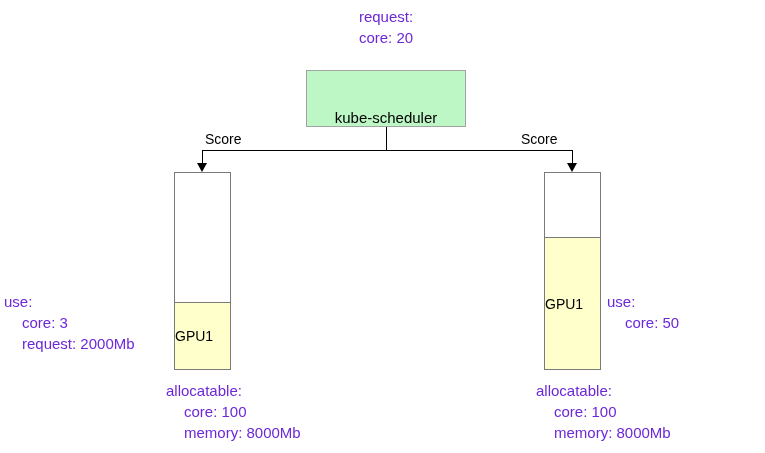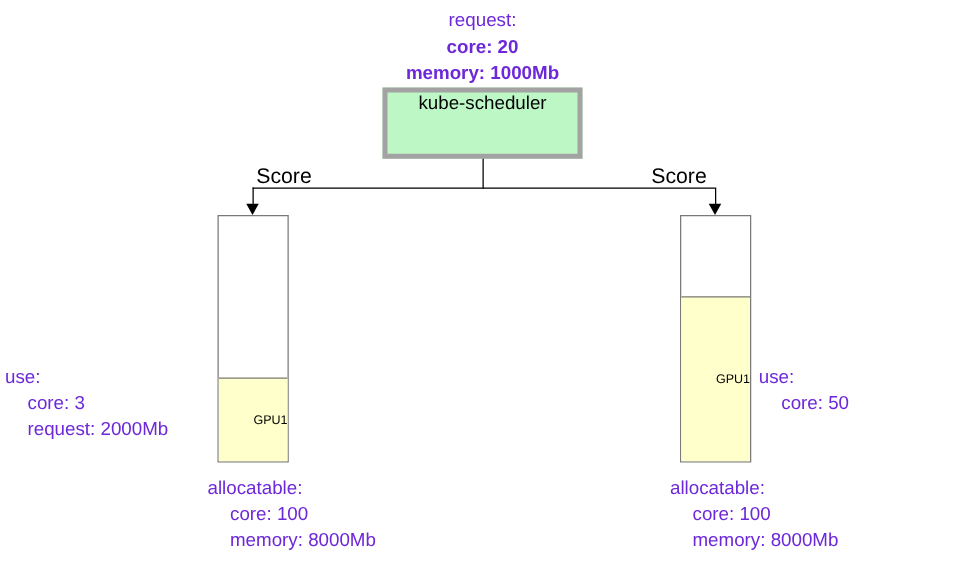--- a/index.html
+++ b/index.html
@@ -24,34 +24,34 @@
     line-height: 21px;
     white-space: nowrap;
     color: #6d28d9;
   }
   .tblock .l1 { display: block; }
   .tblock .l2 { display: block; padding-left: 18px; }
   .tblock .l3 { display: block; padding-left: 18px; }
 
   .tblock.center { text-align: center; }
   .tblock.center .l2,
-  .tblock.center .l3 { padding-left: 0; font-weight: bold; }
+  .tblock.center .l3 { padding-left: 0; }
 
   
   #scheduler-box {
     position: absolute;
     left: 306px;
     top: 70px;
     width: 160px;
     height: 57px;
     background: #bdf7c5;
-    border: 4px solid #a3a3a3;
+    border: 1px solid #a3a3a3;
     box-sizing: border-box;
     display: flex;
-    align-items: flex-start;
+    align-items: flex-end;
     justify-content: center;
     font-size: 15px;
     color: #000000;
   }
 
   
   .vline {
     position: absolute;
     width: 1px;
     background: #000000;
@@ -66,21 +66,21 @@
     width: 0;
     height: 0;
     border-left: 5px solid transparent;
     border-right: 5px solid transparent;
     border-top: 9px solid #000000;
   }
 
   
   .score-label {
     position: absolute;
-    font-size: 17px;
+    font-size: 14px;
     white-space: nowrap;
     color: #000000;
   }
 
   
   .node-box {
     position: absolute;
     border: 1px solid #7a7a7a;
     box-sizing: border-box;
     background: #ffffff;
@@ -88,34 +88,33 @@
   .node-used {
     position: absolute;
     left: 0;
     right: 0;
     bottom: 0;
     background: #ffffcc;
     border-top: 1px solid #7a7a7a;
     box-sizing: border-box;
     display: flex;
     align-items: center;
-    justify-content: flex-end;
-    font-size: 10px;
+    justify-content: flex-start;
+    font-size: 14px;
     color: #000000;
   }
 </style>
 </head>
 <body>
 
 <div id="canvas">
 
   <div class="tblock center" id="request-text" style="left:290px; top:6px; width:192px;">
     <span class="l1">request:</span>
     <span class="l2">core: 20</span>
-    <span class="l3">memory: 1000Mb</span>
   </div>
 
   <div id="scheduler-box">
     <span>kube-scheduler</span>
   </div>
 
   <div class="vline" style="left:386px; top:127px; height:24px;"></div>
 
   <div class="hline" style="left:202px; top:150px; width:370px;"></div>
 

